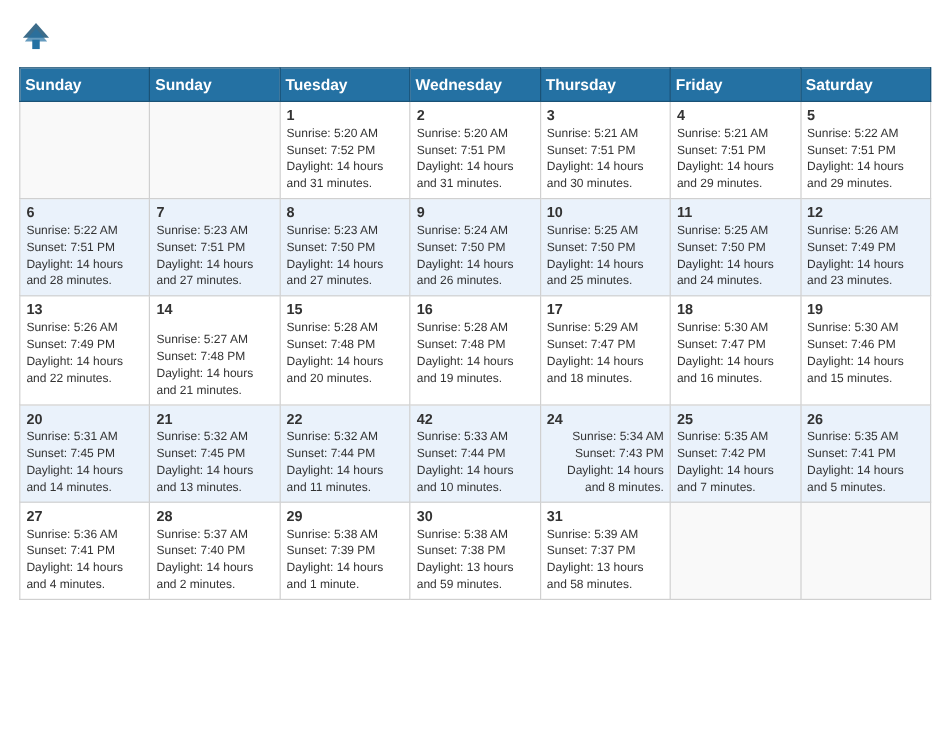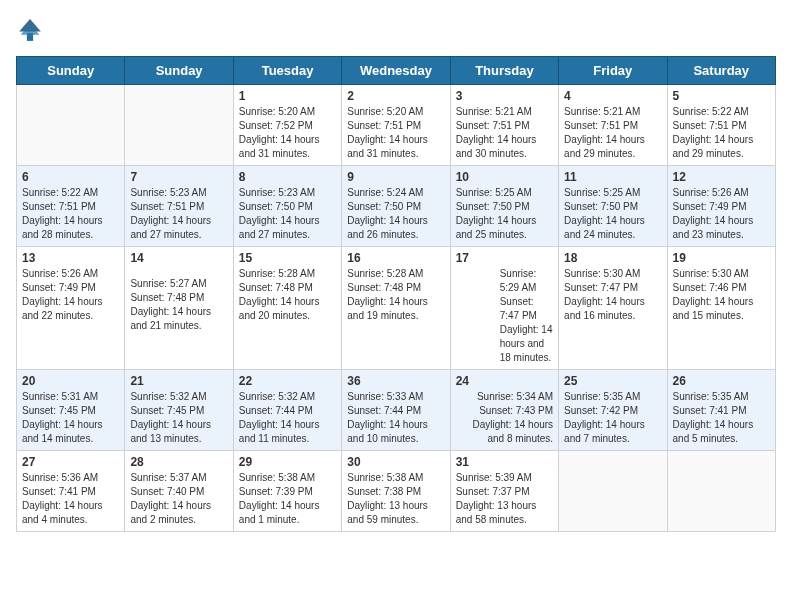--- a/index.html
+++ b/index.html
@@ -51,21 +51,21 @@
       width: 100%;
       border-collapse: collapse;
       border: 1px solid #ccc;
     }
     .calendar th {
       background: #2471a3;
       color: #fff;
       font-size: 13px;
       font-weight: bold;
       padding: 6px 4px;
-      text-align: center;
+      text-align: left;
       border: 1px solid #1a5276;
     }
     .calendar td {
       vertical-align: top;
       border: 1px solid #d0d0d0;
       padding: 4px 5px;
       width: 108px;
       min-height: 80px;
       font-size: 10.5px;
       color: #333;
@@ -225,21 +225,21 @@
 Daylight: 14 hours and 20 minutes.</div>
         </td>
         <td>
           <span class="day-num">16</span>
           <div class="day-detail" style="white-space: pre-line;">Sunrise: 5:28 AM
 Sunset: 7:48 PM
 Daylight: 14 hours and 19 minutes.</div>
         </td>
         <td>
           <span class="day-num">17</span>
-          <div class="day-detail" style="white-space: pre-line; margin-left: 44px;">Sunrise: 5:29 AM
+          <div class="day-detail" style="white-space: pre-line;">Sunrise: 5:29 AM
 Sunset: 7:47 PM
 Daylight: 14 hours and 18 minutes.</div>
         </td>
         <td>
           <span class="day-num">18</span>
           <div class="day-detail" style="white-space: pre-line;">Sunrise: 5:30 AM
 Sunset: 7:47 PM
 Daylight: 14 hours and 16 minutes.</div>
         </td>
         <td>
@@ -262,21 +262,21 @@
 Sunset: 7:45 PM
 Daylight: 14 hours and 13 minutes.</div>
         </td>
         <td>
           <span class="day-num">22</span>
           <div class="day-detail" style="white-space: pre-line;">Sunrise: 5:32 AM
 Sunset: 7:44 PM
 Daylight: 14 hours and 11 minutes.</div>
         </td>
         <td>
-          <span class="day-num">36</span>
+          <span class="day-num">42</span>
           <div class="day-detail" style="white-space: pre-line;">Sunrise: 5:33 AM
 Sunset: 7:44 PM
 Daylight: 14 hours and 10 minutes.</div>
         </td>
         <td>
           <span class="day-num">24</span>
           <div class="day-detail" style="white-space: pre-line; text-align: right;">Sunrise: 5:34 AM
 Sunset: 7:43 PM
 Daylight: 14 hours and 8 minutes.</div>
         </td>

